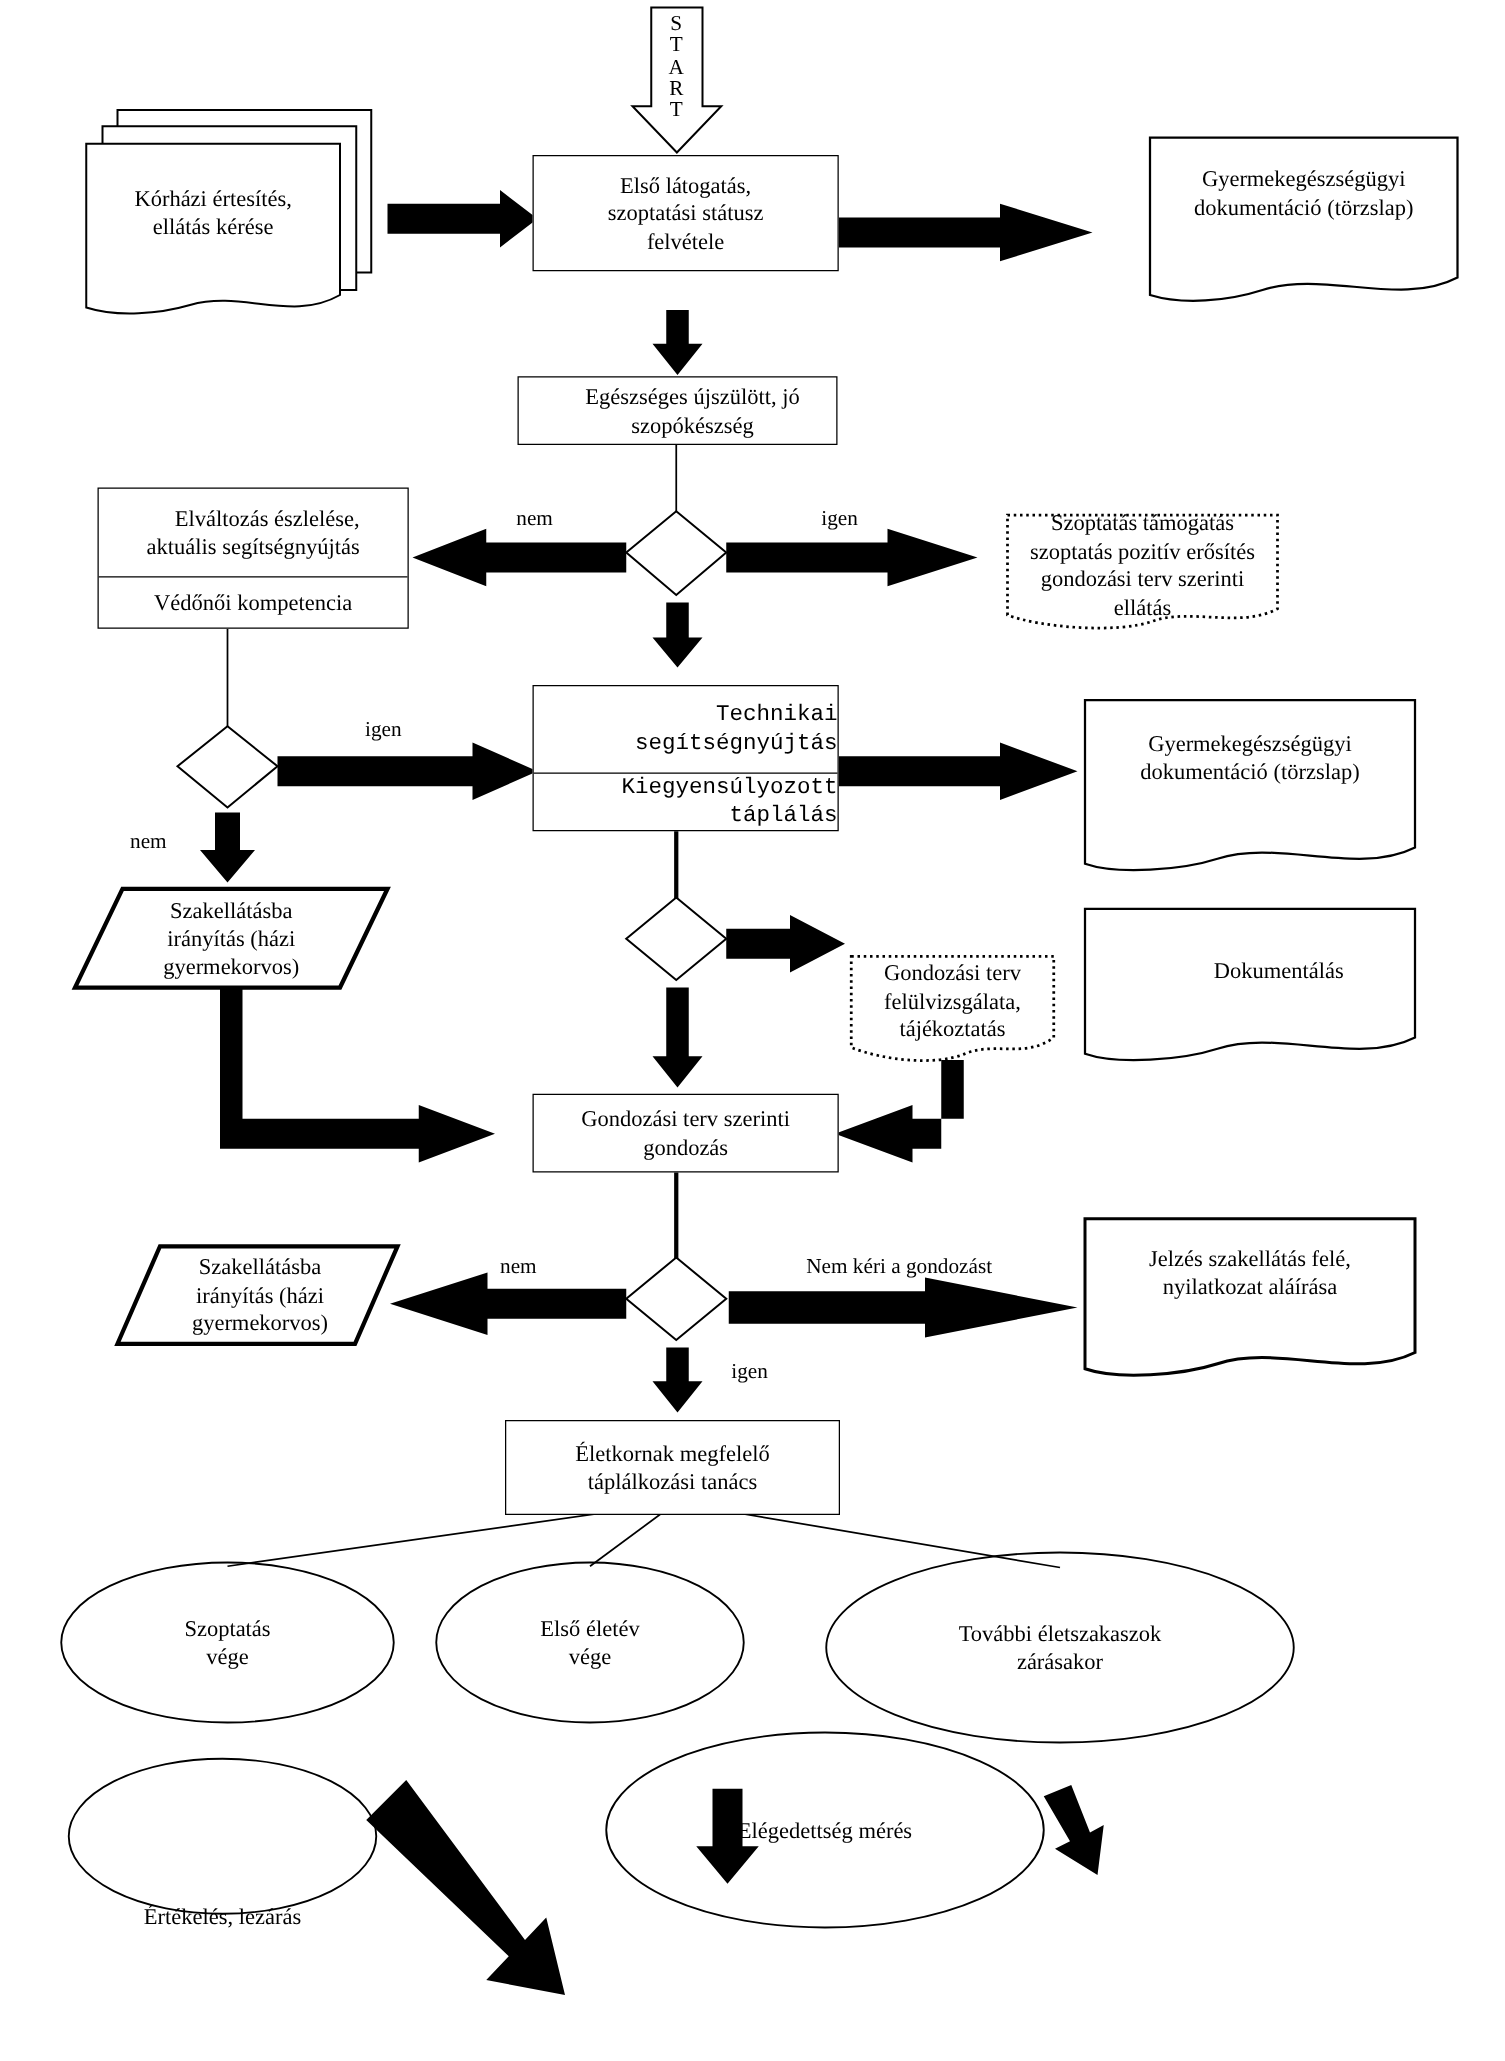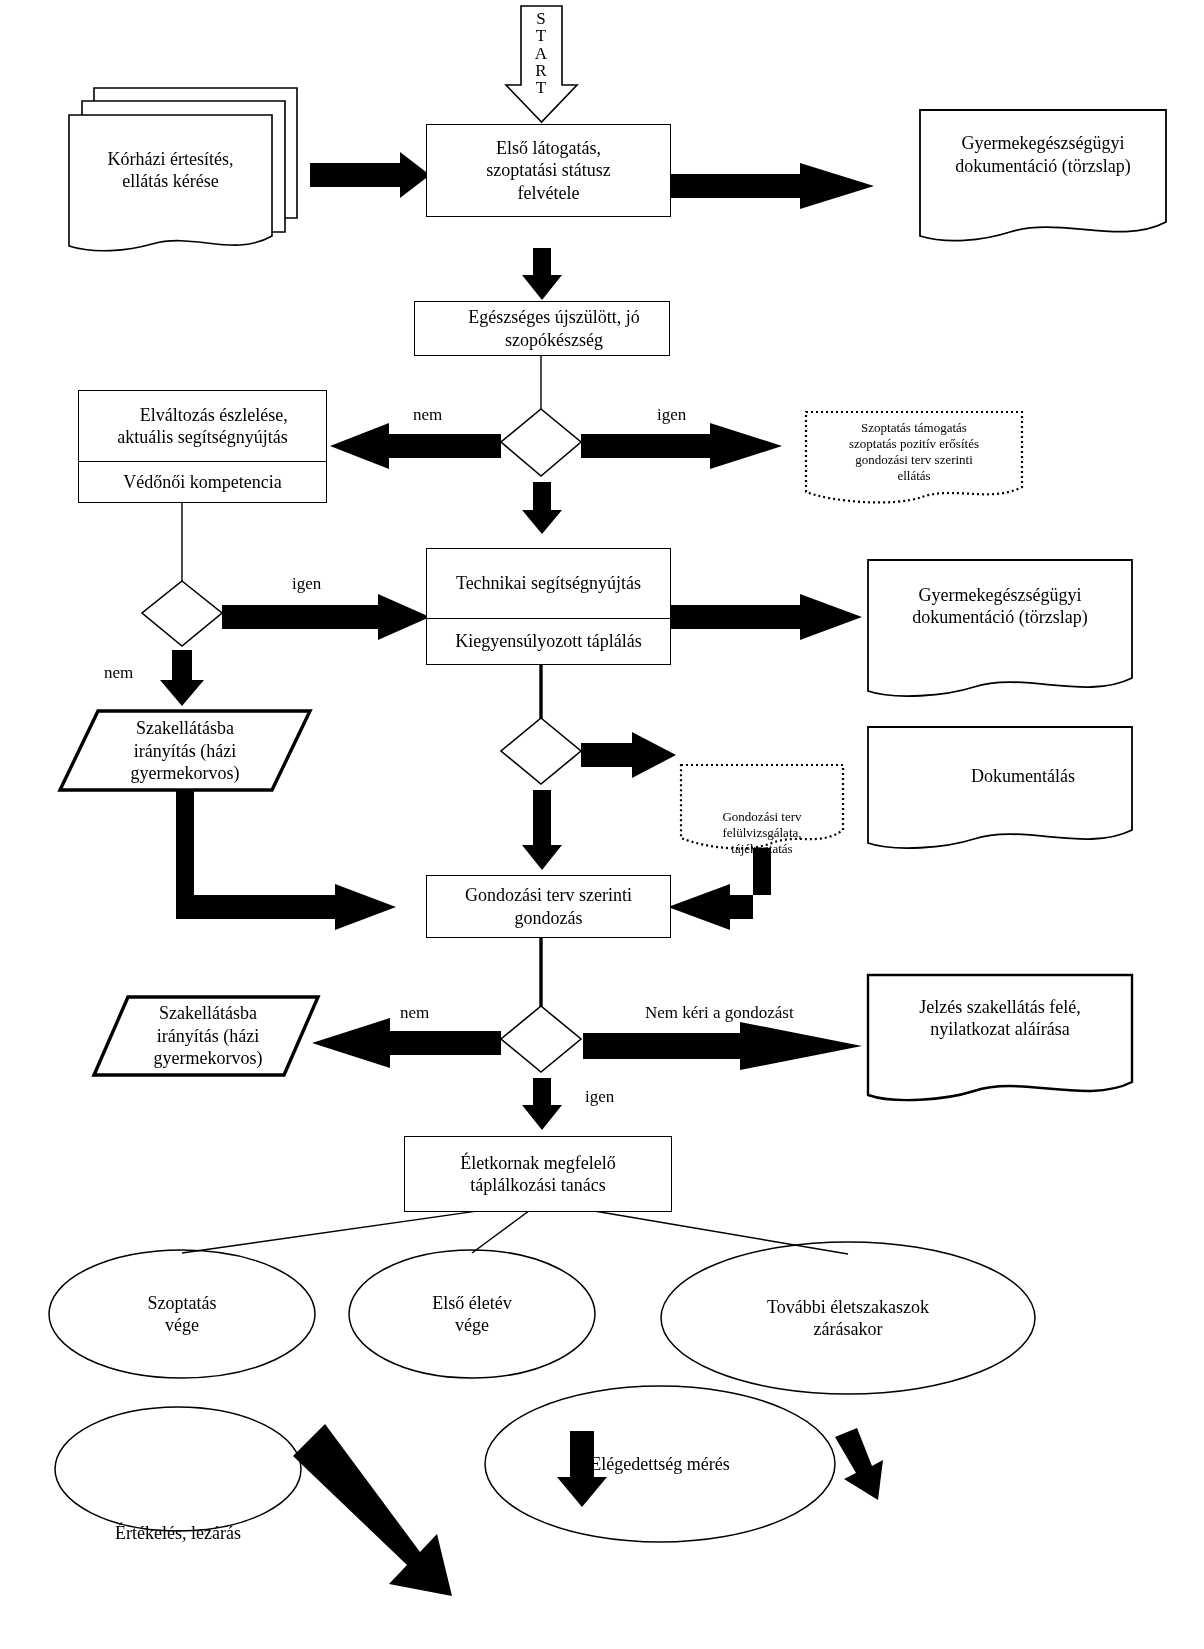--- a/index.html
+++ b/index.html
@@ -15,21 +15,21 @@
   .rect{border:1.6px solid #000;background:#fff;}
   .split{position:absolute;box-sizing:border-box;border:1.6px solid #000;background:#fff;
          display:flex;flex-direction:column;}
   .split .top,.split .bot{flex:1;display:flex;align-items:center;justify-content:center;
          text-align:right;line-height:1.25;}
   .split .bot{border-top:1.6px solid #000;}
 
   .edge-lbl{position:absolute;white-space:nowrap;font-size:17px;}
 
   .txt{display:block;}
-  .f17{font-size:13px;}
+  .f17{font-size:18px;}
   .f18{font-size:18px;}
 
   .start-txt{position:absolute;font-size:17px;letter-spacing:0;line-height:1.02;
              text-align:center;width:40px;}
   .start-txt span{display:block;}
 </style>
 </head>
 <body>
 
 <div id="stage">
@@ -180,37 +180,37 @@
 
   <div class="node" style="left:806px;top:412px;width:216px;height:80px;">
     <div>
       <span class="txt f17">Szoptatás támogatás</span>
       <span class="txt f17">szoptatás pozitív erősítés</span>
       <span class="txt f17">gondozási terv szerinti</span>
       <span class="txt f17">ellátás</span>
     </div>
   </div>
 
-  <div class="split" style="left:426px;top:548px;width:245px;height:117px;">
+  <div class="split" style="left:426px;top:548px;width:245px;height:117px;font-family:Liberation Mono, monospace;">
     <div class="top">
       <span class="txt f18">Technikai segítségnyújtás</span>
     </div>
     <div class="bot" style="flex:0 0 45px;">
       <span class="txt f18">Kiegyensúlyozott táplálás</span>
     </div>
   </div>
 
   <div class="node" style="left:868px;top:562px;width:264px;height:88px;">
     <div>
       <span class="txt f18">Gyermekegészségügyi</span>
       <span class="txt f18">dokumentáció (törzslap)</span>
     </div>
   </div>
 
-  <div class="node" style="left:681px;top:765px;width:162px;height:72px;margin-top:32px;">
+  <div class="node" style="left:681px;top:765px;width:162px;height:72px;">
     <div>
       <span class="txt f17">Gondozási terv</span>
       <span class="txt f17">felülvizsgálata,</span>
       <span class="txt f17">tájékoztatás</span>
     </div>
   </div>
 
   <div class="node" style="left:868px;top:729px;width:310px;height:95px;">
     <span class="txt f18">Dokumentálás</span>
   </div>

